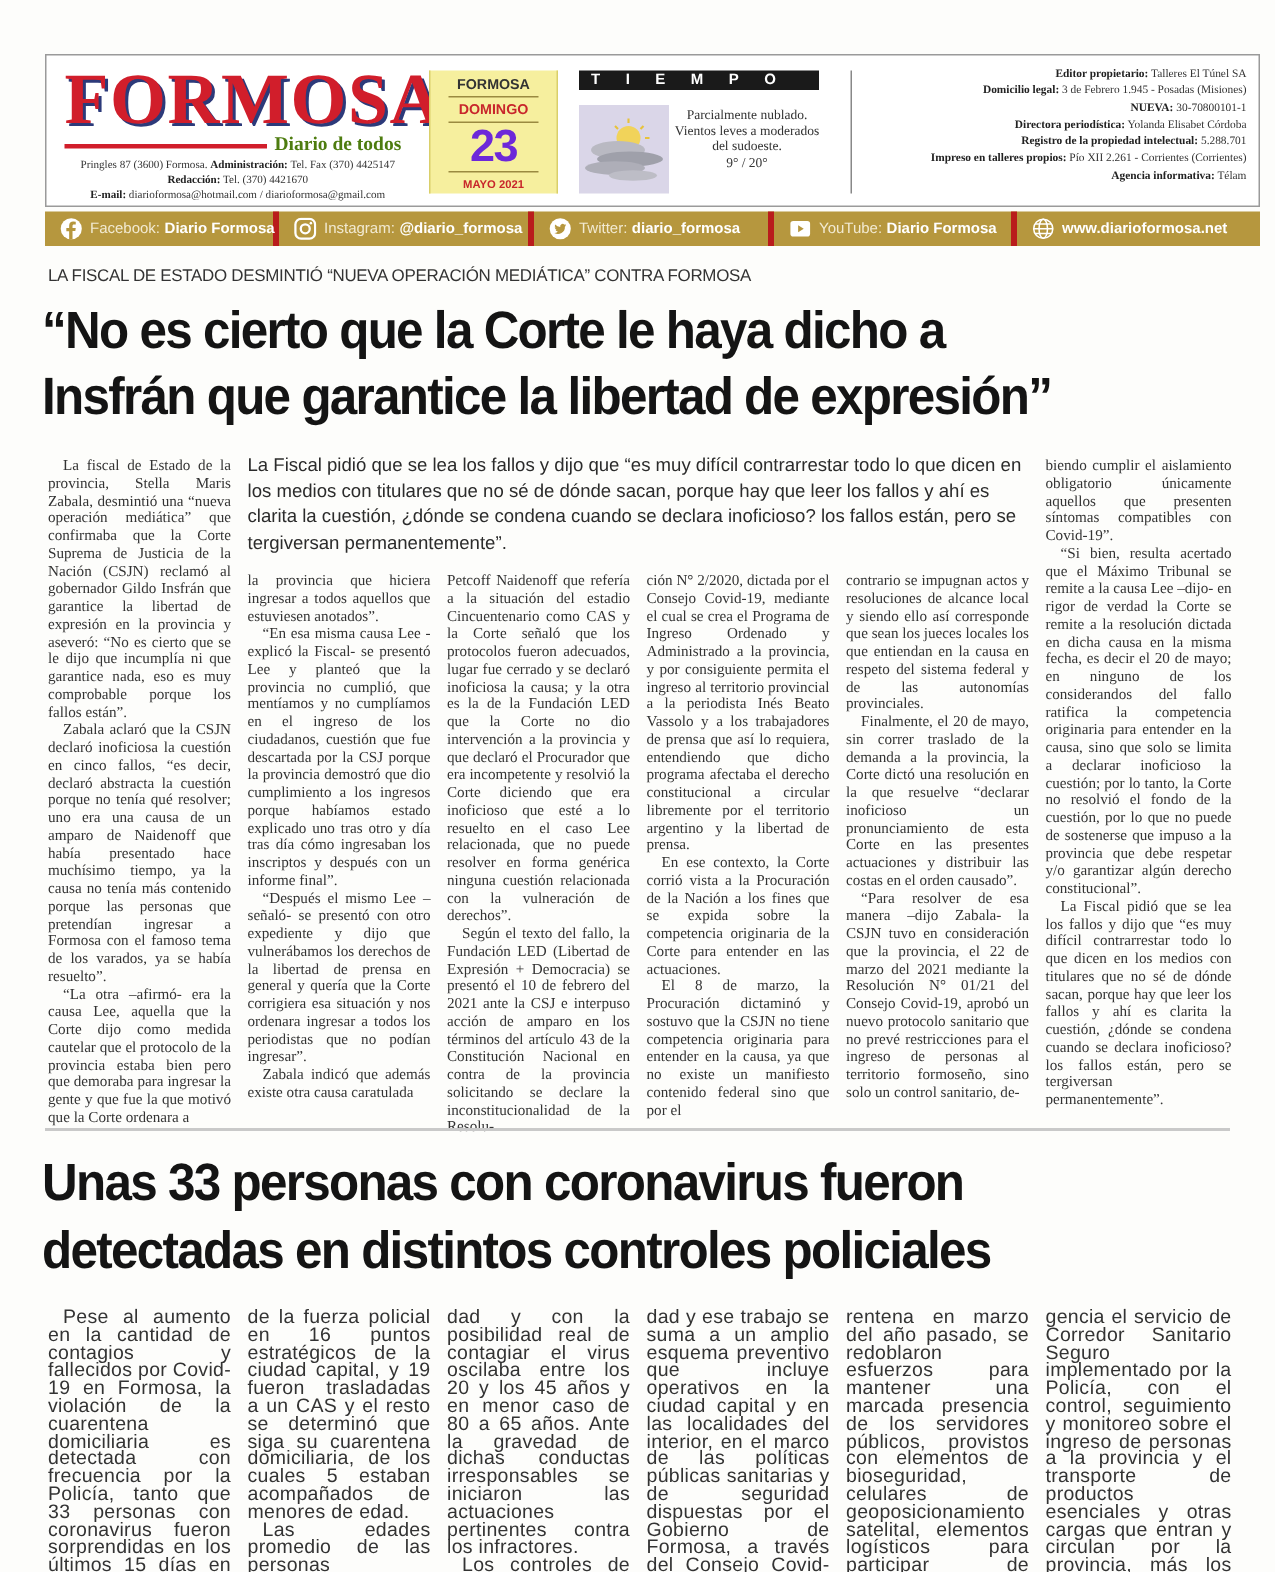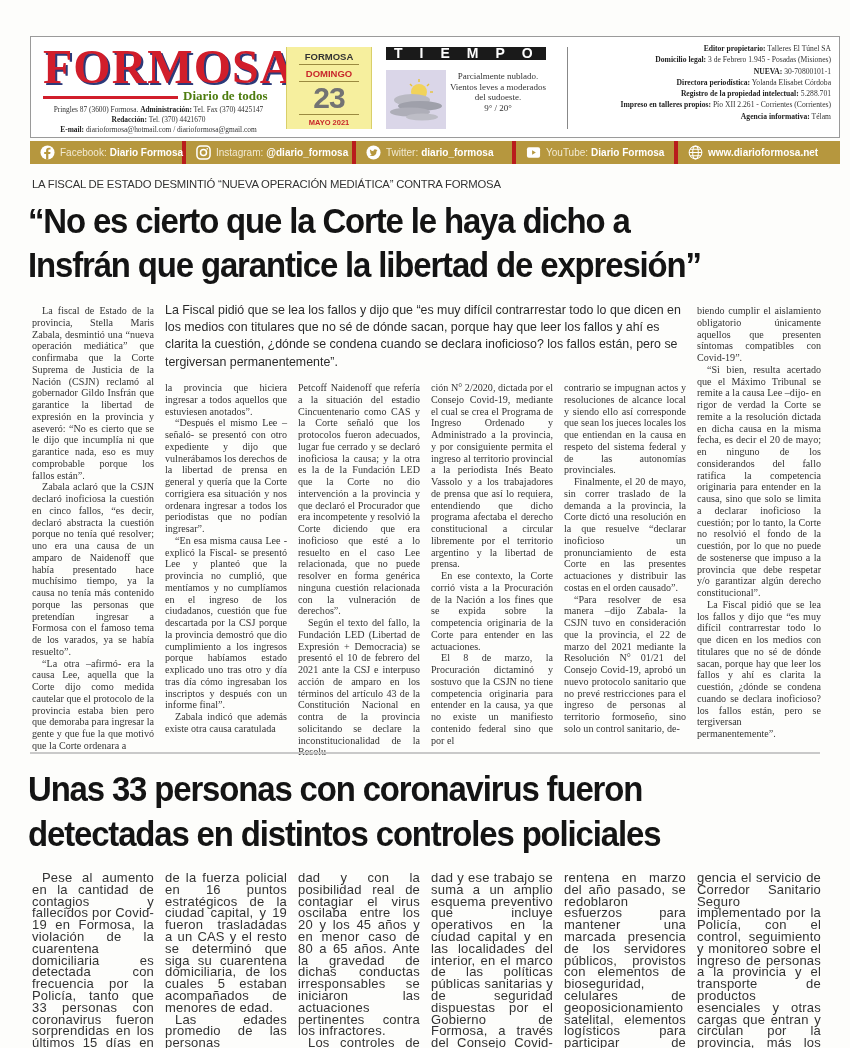--- a/index.html
+++ b/index.html
@@ -28,27 +28,27 @@
   }
   .brand-info b { color: #222; }
 
   .datebox {
     position: absolute; left: 255px; top: 10px; width: 86px; height: 82px;
     background: #f6ef9e; border-left: 1px solid #d9cf6a; border-right: 1px solid #d9cf6a;
     text-align: center; font-family: "Liberation Sans", sans-serif; font-weight: bold;
   }
   .datebox .d-city { font-size: 9.5px; color: #333; margin-top: 4px; padding-bottom: 2px; border-bottom: 1px solid #9a8a40; margin-left: 12px; margin-right: 12px; }
   .datebox .d-day { font-size: 9.5px; color: #c8262b; padding: 3px 0 2px; border-bottom: 1px solid #9a8a40; margin-left: 12px; margin-right: 12px; }
-  .datebox .d-num { font-size: 30px; line-height: 30px; color: #737373; padding: 1px 0; border-bottom: 1px solid #9a8a40; margin-left: 12px; margin-right: 12px; letter-spacing: -1px; }
+  .datebox .d-num { font-size: 30px; line-height: 30px; color: #6d28d9; padding: 1px 0; border-bottom: 1px solid #9a8a40; margin-left: 12px; margin-right: 12px; letter-spacing: -1px; }
   .datebox .d-month { font-size: 7.5px; color: #c8262b; padding-top: 3px; }
 
   .weather { position: absolute; left: 355px; top: 10px; width: 160px; height: 84px; }
   .weather-title {
     height: 13px; background: #1a1a1a; color: #fff;
-    font-family: "Liberation Sans", sans-serif; font-weight: bold; font-size: 14px;
+    font-family: "Liberation Sans", sans-serif; font-weight: bold; font-size: 10px;
     letter-spacing: 17px; padding-left: 8px; line-height: 13px;
   }
   .weather-icon {
     position: absolute; left: 0; top: 23px; width: 60px; height: 59px;
     background: #dad6e8;
   }
   .weather-icon svg { width: 60px; height: 59px; }
   .weather-text {
     position: absolute; left: 62px; top: 24px; width: 100px; text-align: center;
     font-family: "Liberation Serif", serif; font-size: 9px; line-height: 10.5px; color: #333;
@@ -248,22 +248,22 @@
 <div class="pullquote">La Fiscal pidió que se lea los fallos y dijo que “es muy difícil contrarrestar todo lo que dicen en los medios con titulares que no sé de dónde sacan, porque hay que leer los fallos y ahí es clarita la cuestión, ¿dónde se condena cuando se declara inoficioso? los fallos están, pero se tergiversan permanentemente”.</div>
 
 <div class="body-col" style="left:32px; top:305px; width:122px;">
   <p>La fiscal de Estado de la provincia, Stella Maris Zabala, desmintió una “nueva operación mediática” que confirmaba que la Corte Suprema de Justicia de la Nación (CSJN) reclamó al gobernador Gildo Insfrán que garantice la libertad de expresión en la provincia y aseveró: “No es cierto que se le dijo que incumplía ni que garantice nada, eso es muy comprobable porque los fallos están”.</p>
   <p>Zabala aclaró que la CSJN declaró inoficiosa la cuestión en cinco fallos, “es decir, declaró abstracta la cuestión porque no tenía qué resolver; uno era una causa de un amparo de Naidenoff que había presentado hace muchísimo tiempo, ya la causa no tenía más contenido porque las personas que pretendían ingresar a Formosa con el famoso tema de los varados, ya se había resuelto”.</p>
   <p>“La otra –afirmó- era la causa Lee, aquella que la Corte dijo como medida cautelar que el protocolo de la provincia estaba bien pero que demoraba para ingresar la gente y que fue la que motivó que la Corte ordenara a</p>
 </div>
 
 <div class="body-col" style="left:165px; top:382px; width:122px;">
   <p class="noindent">la provincia que hiciera ingresar a todos aquellos que estuviesen anotados”.</p>
+  <p>“En esa misma causa Lee -explicó la Fiscal- se presentó Lee y planteó que la provincia no cumplió, que mentíamos y no cumplíamos en el ingreso de los ciudadanos, cuestión que fue descartada por la CSJ porque la provincia demostró que dio cumplimiento a los ingresos porque habíamos estado explicado uno tras otro y día tras día cómo ingresaban los inscriptos y después con un informe final”.</p>
   <p>“Después el mismo Lee –señaló- se presentó con otro expediente y dijo que vulnerábamos los derechos de la libertad de prensa en general y quería que la Corte corrigiera esa situación y nos ordenara ingresar a todos los periodistas que no podían ingresar”.</p>
-  <p>“En esa misma causa Lee -explicó la Fiscal- se presentó Lee y planteó que la provincia no cumplió, que mentíamos y no cumplíamos en el ingreso de los ciudadanos, cuestión que fue descartada por la CSJ porque la provincia demostró que dio cumplimiento a los ingresos porque habíamos estado explicado uno tras otro y día tras día cómo ingresaban los inscriptos y después con un informe final”.</p>
   <p>Zabala indicó que además existe otra causa caratulada</p>
 </div>
 
 <div class="body-col" style="left:298px; top:382px; width:122px;">
   <p class="noindent">Petcoff Naidenoff que refería a la situación del estadio Cincuentenario como CAS y la Corte señaló que los protocolos fueron adecuados, lugar fue cerrado y se declaró inoficiosa la causa; y la otra es la de la Fundación LED que la Corte no dio intervención a la provincia y que declaró el Procurador que era incompetente y resolvió la Corte diciendo que era inoficioso que esté a lo resuelto en el caso Lee relacionada, que no puede resolver en forma genérica ninguna cuestión relacionada con la vulneración de derechos”.</p>
   <p>Según el texto del fallo, la Fundación LED (Libertad de Expresión + Democracia) se presentó el 10 de febrero del 2021 ante la CSJ e interpuso acción de amparo en los términos del artículo 43 de la Constitución Nacional en contra de la provincia solicitando se declare la inconstitucionalidad de la Resolu-</p>
 </div>
 
 <div class="body-col" style="left:431px; top:382px; width:122px;">
   <p class="noindent">ción N° 2/2020, dictada por el Consejo Covid-19, mediante el cual se crea el Programa de Ingreso Ordenado y Administrado a la provincia, y por consiguiente permita el ingreso al territorio provincial a la periodista Inés Beato Vassolo y a los trabajadores de prensa que así lo requiera, entendiendo que dicho programa afectaba el derecho constitucional a circular libremente por el territorio argentino y la libertad de prensa.</p>

